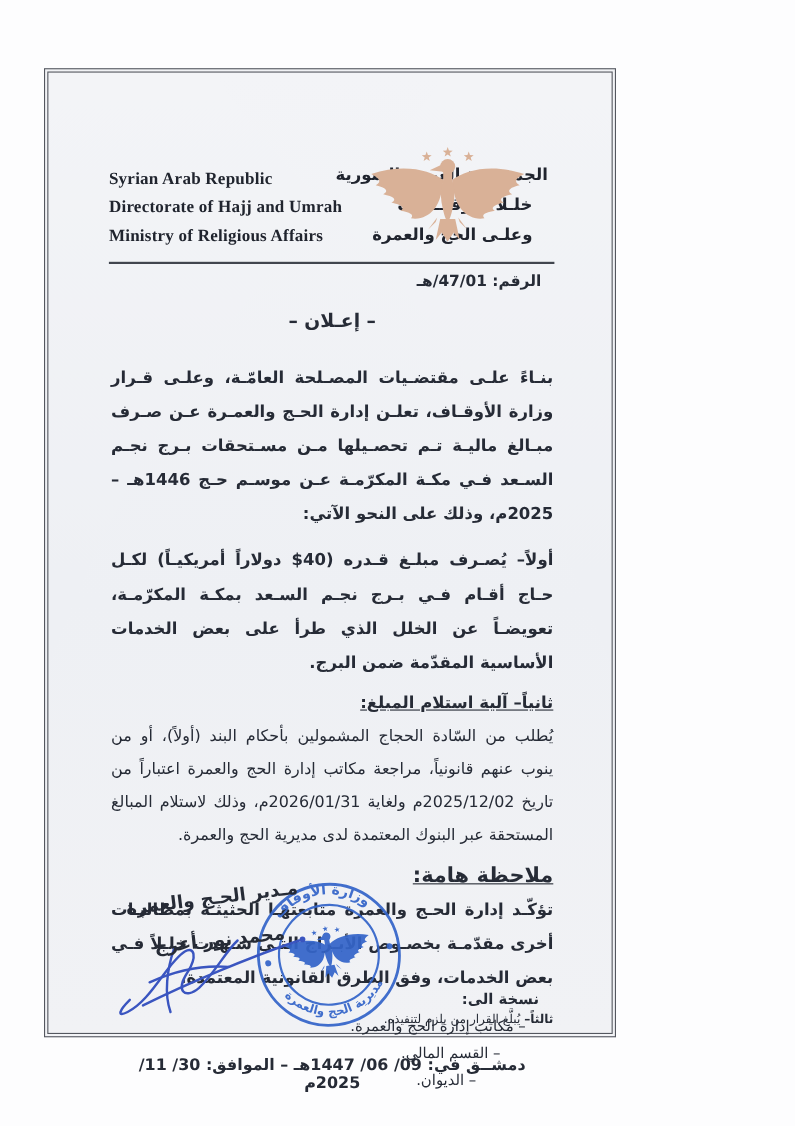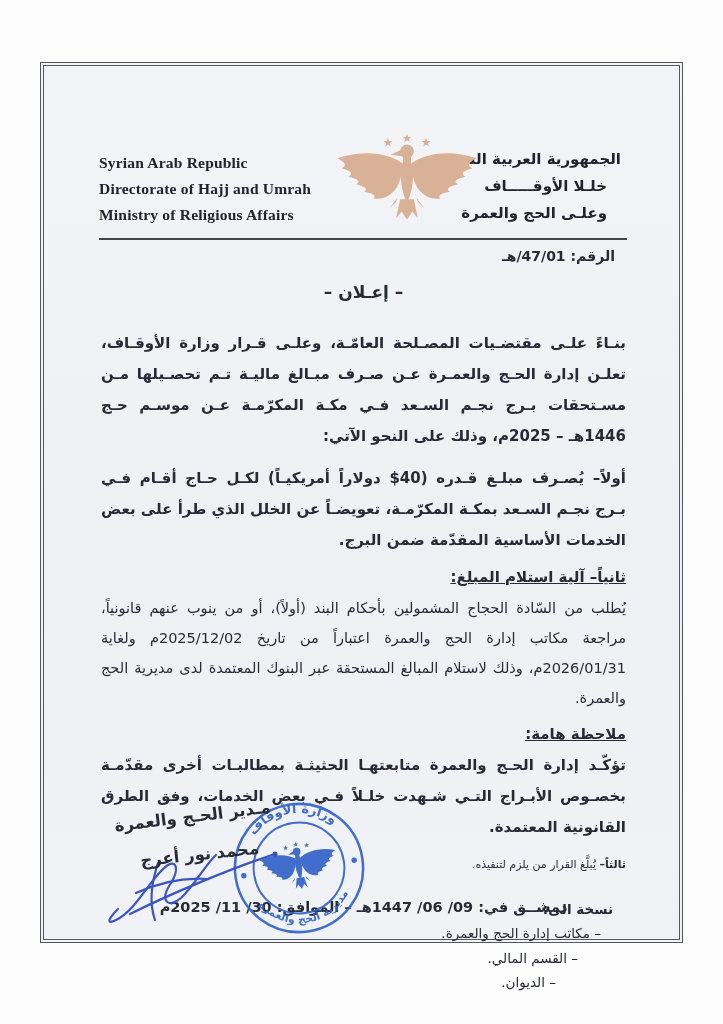--- a/index.html
+++ b/index.html
@@ -1,39 +1,39 @@
 <!DOCTYPE html>
 <html><head>
 <meta charset="utf-8">
 <style>
   html,body{margin:0;padding:0;background:#ffffff;}
   #page{position:relative;width:723px;height:1024px;background:#fdfdfe;overflow:hidden;
         font-family:"DejaVu Sans",sans-serif;color:#262b36;}
   
-  #frame{position:absolute;left:40px;top:62px;width:643px;height:881px;box-sizing:border-box;
+  #frame{position:absolute;left:40px;top:62px;width:520px;height:881px;box-sizing:border-box;
          border:4px double #54575f;background:linear-gradient(180deg,#f3f4f7 0%,#eef0f4 55%,#f1f2f5 100%);}
   
   .hdr-en{position:absolute;left:55px;top:84px;font-family:"Liberation Serif",serif;
           font-weight:bold;font-size:15.5px;line-height:26px;color:#20242e;letter-spacing:.2px;}
   .hdr-ar{position:absolute;right:58px;top:80px;direction:rtl;text-align:right;
           font-weight:bold;font-size:15px;line-height:27px;color:#20242e;}
   .hdr-ar .l2,.hdr-ar .l3{padding-left:0;padding-right:14px;}
   #emblem{position:absolute;left:288px;top:66px;width:150px;height:92px;}
   #rule{position:absolute;left:55px;right:52px;top:172px;height:2px;background:#41454e;}
   .refline{position:absolute;right:64px;top:182px;direction:rtl;font-size:14px;font-weight:600;}
   
   #col{position:absolute;left:57px;right:53px;top:216px;direction:rtl;}
   .doc-title{text-align:center;font-size:17px;font-weight:bold;margin:0 0 26px 0;}
   .p{margin:0;text-align:justify;}
   .p.b{font-weight:bold;}
   .intro{font-size:15px;line-height:31px;}
   .clause1{font-size:15px;line-height:31px;margin-top:11px;}
   .h2{font-weight:bold;font-size:15px;margin-top:9px;line-height:24px;text-decoration:underline;}
   .clause2{font-size:14.5px;line-height:30px;margin-top:4px;}
-  .noteh{font-weight:bold;font-size:15px;text-decoration:underline;margin-top:9px;line-height:24px;}
+  .noteh{font-weight:bold;font-size:19px;text-decoration:underline;margin-top:9px;line-height:24px;}
   .notep{font-size:15px;line-height:31px;margin-top:4px;}
   .third{font-size:11px;margin-top:9px;line-height:26px;text-align:right;}
   .third .lbl{font-weight:bold;}
   .dateline{text-align:center;font-weight:bold;font-size:14.5px;margin-top:21px;}
   
   .sig-title{position:absolute;left:70px;top:741px;direction:rtl;font-weight:bold;font-size:16.5px;
              transform:rotate(-7deg);z-index:4;white-space:nowrap;}
   .sig-name{position:absolute;left:96px;top:779px;direction:rtl;font-weight:bold;font-size:16.5px;
             transform:rotate(-6deg);z-index:4;white-space:nowrap;}
   #stamp{position:absolute;left:186px;top:733px;width:138px;height:138px;transform:rotate(-8deg);

